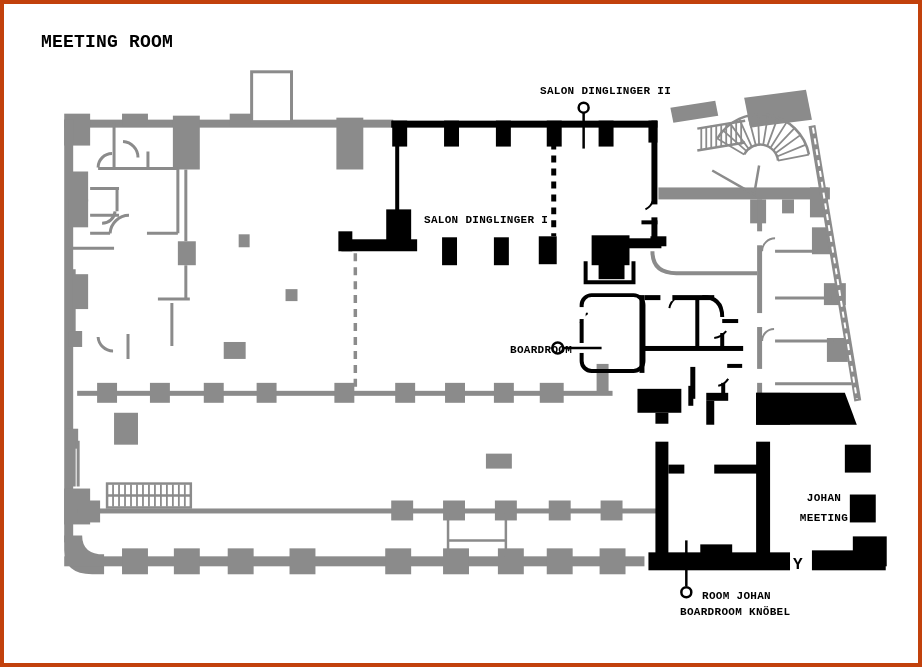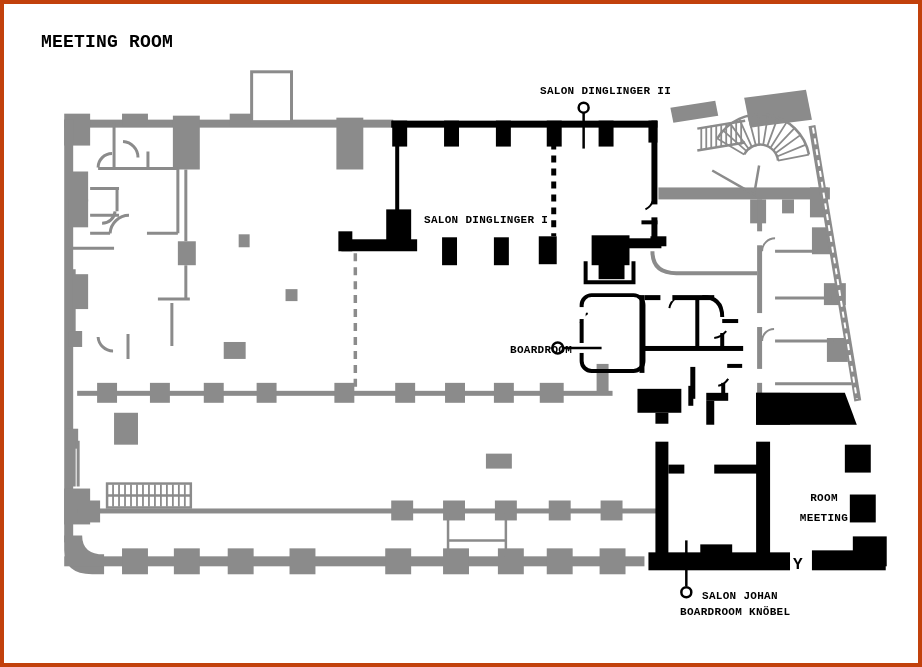--- a/index.html
+++ b/index.html
@@ -240,21 +240,21 @@
 
   <div class="title">MEETING ROOM</div>
 
   <div class="lbl" style="left:536px;top:82px;">SALON DINGLINGER II</div>
 
   <div class="lbl" style="left:420px;top:193px;margin-top:18px;">SALON DINGLINGER I</div>
 
   <div class="lbl" style="left:506px;top:333px;margin-top:8px;">BOARDROOM</div>
 
   <div class="lbl zep" style="left:770px;top:484px;width:100px;">
-    <div>ROOM</div>
+    <div>JOHAN</div>
     <div>MEETING</div>
   </div>
 
-  <div class="lbl" style="left:698px;top:587px;">SALON JOHAN</div>
+  <div class="lbl" style="left:698px;top:587px;">ROOM JOHAN</div>
   <div class="lbl" style="left:676px;top:603px;">BOARDROOM KNÖBEL</div>
 
   <div class="lbl ymark" style="left:789px;top:553px;">Y</div>
 </div>
 
 </body></html>

